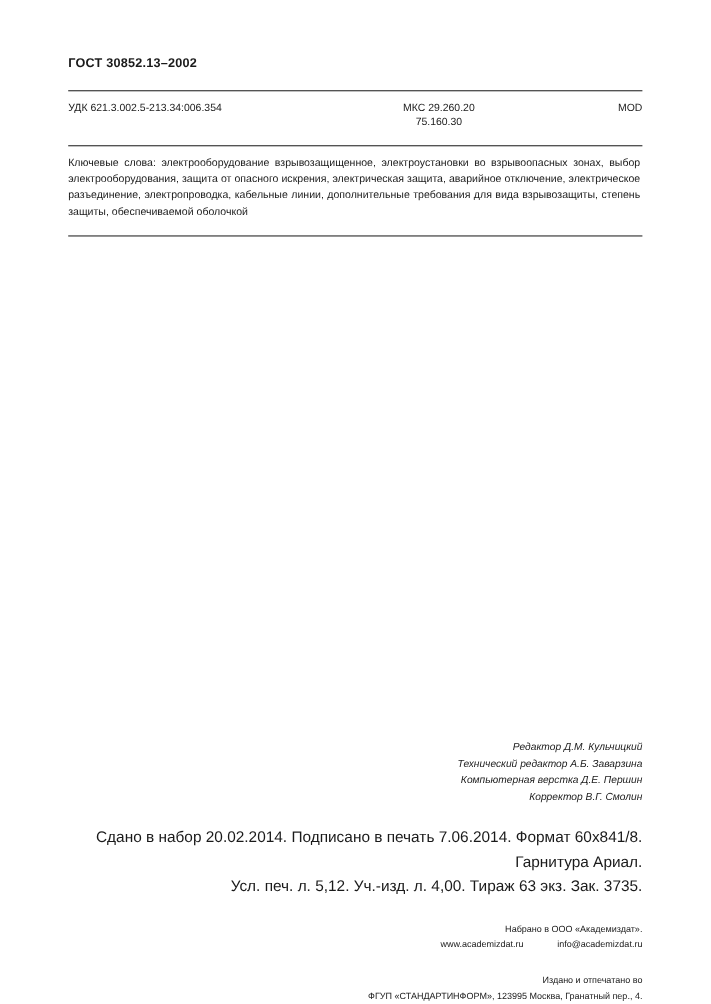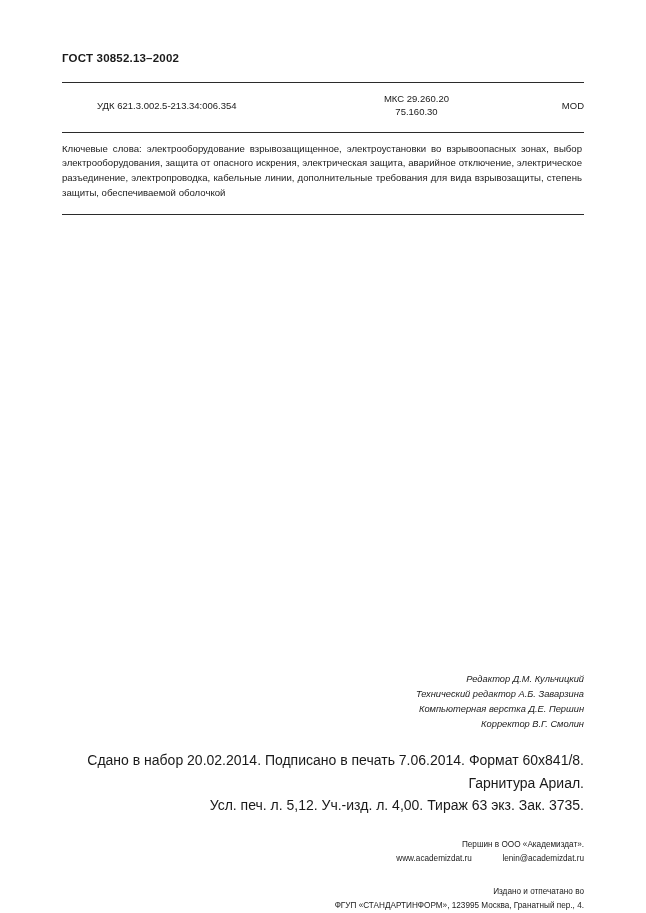--- a/index.html
+++ b/index.html
@@ -45,25 +45,24 @@
     margin: 0;
     height: 0;
   }
   .rule-top { margin-top: 18px; }
   .rule-mid { margin-top: 11px; }
   .rule-bottom { margin-top: 10px; }
 
   
   .codes {
     display: flex;
-    align-items: center;
+    align-items: flex-start;
     font-size: 9.5px;
     padding-top: 10px;
     padding-bottom: 2px;
-    margin-left: 35px;
   }
   .codes .udk {
     width: 232px;
     flex: 0 0 232px;
   }
   .codes .mks {
     flex: 1 1 auto;
     text-align: center;
     line-height: 1.35;
   }
@@ -168,25 +167,25 @@
         <i>Корректор В.Г. Смолин</i>
       </div>
     </div>
 
     <div class="print-info">
       <div>Сдано в набор 20.02.2014. Подписано в печать 7.06.2014. Формат 60х841/8. Гарнитура Ариал.</div>
       <div>Усл. печ. л. 5,12. Уч.-изд. л. 4,00. Тираж 63 экз. Зак. 3735.</div>
     </div>
 
     <div class="imprint">
-      <div>Першин в ООО «Академиздат».</div>
+      <div>Набрано в ООО «Академиздат».</div>
       <div class="email-row">
         <span>www.academizdat.ru</span>
         <span class="gap"></span>
-        <span>lenin@academizdat.ru</span>
+        <span>info@academizdat.ru</span>
       </div>
     </div>
 
     <div class="publisher">
       <div>Издано и отпечатано во</div>
       <div>ФГУП «СТАНДАРТИНФОРМ», 123995 Москва, Гранатный пер., 4.</div>
       <div class="email-row">
         <span>www.gostinfo.ru</span>
         <span class="gap"></span>
         <span>info@gostinfo.ru</span>

